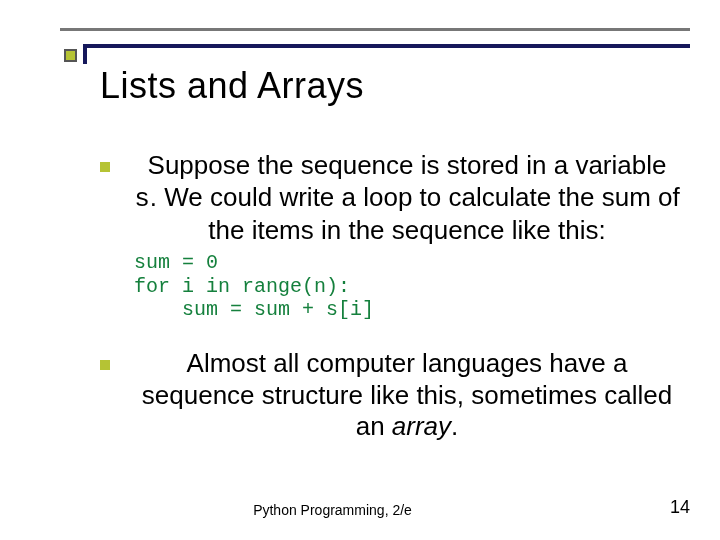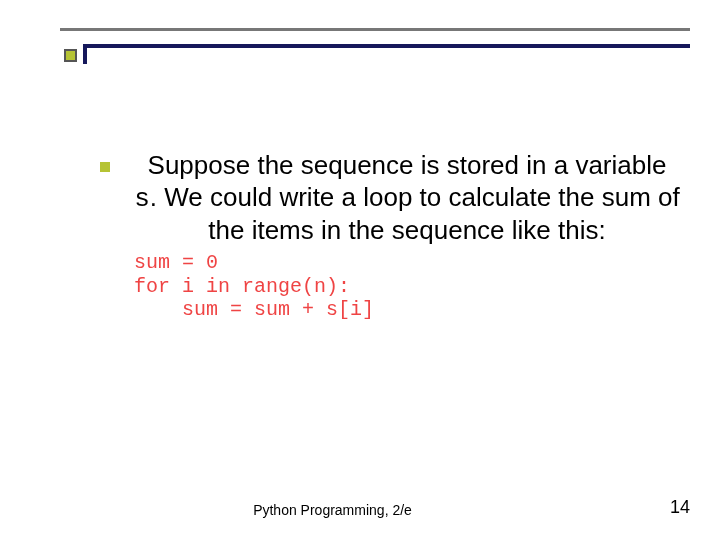--- a/index.html
+++ b/index.html
@@ -89,21 +89,21 @@
   }
   .code-inline {
     font-family: "Courier New", Courier, monospace;
   }
   .code-block {
     font-family: "Courier New", Courier, monospace;
     font-size: 20px;
     line-height: 1.18;
     white-space: pre;
     margin: 2px 0 26px 34px;
-    color: #ef4444;
+    color: #15803d;
   }
   .italic {
     font-style: italic;
   }
   .footer-left {
     position: absolute;
     left: 0;
     width: 665px;
     bottom: 22px;
     text-align: center;
@@ -121,33 +121,40 @@
 </head>
 <body>
 
 <div class="slide">
 
   <div class="bar-top-gray"></div>
   <div class="bar-navy-h"></div>
   <div class="bar-navy-v"></div>
   <div class="box-olive"></div>
 
+  <div class="title">Lists and Arrays</div>
 
   <div class="body">
 
     <div class="bullet-row">
       <div class="bullet-mark"></div>
       <div class="bullet-text">
         <span>Suppose the sequence is stored in a variable </span><span class="code-inline">s</span><span>. We could write a loop to calculate the sum of the items in the sequence like this:</span>
       </div>
     </div>
 
     <div class="code-block">sum = 0
 for i in range(n):
     sum = sum + s[i]</div>
 
+    <div class="bullet-row">
+      <div class="bullet-mark"></div>
+      <div class="bullet-text">
+        <span>Almost all computer languages have a sequence structure like this, sometimes called an </span><span class="italic">array</span><span>.</span>
+      </div>
+    </div>
 
   </div>
 
   <div class="footer-left">Python Programming, 2/e</div>
   <div class="footer-right">14</div>
 
 </div>
 
 </body></html>

